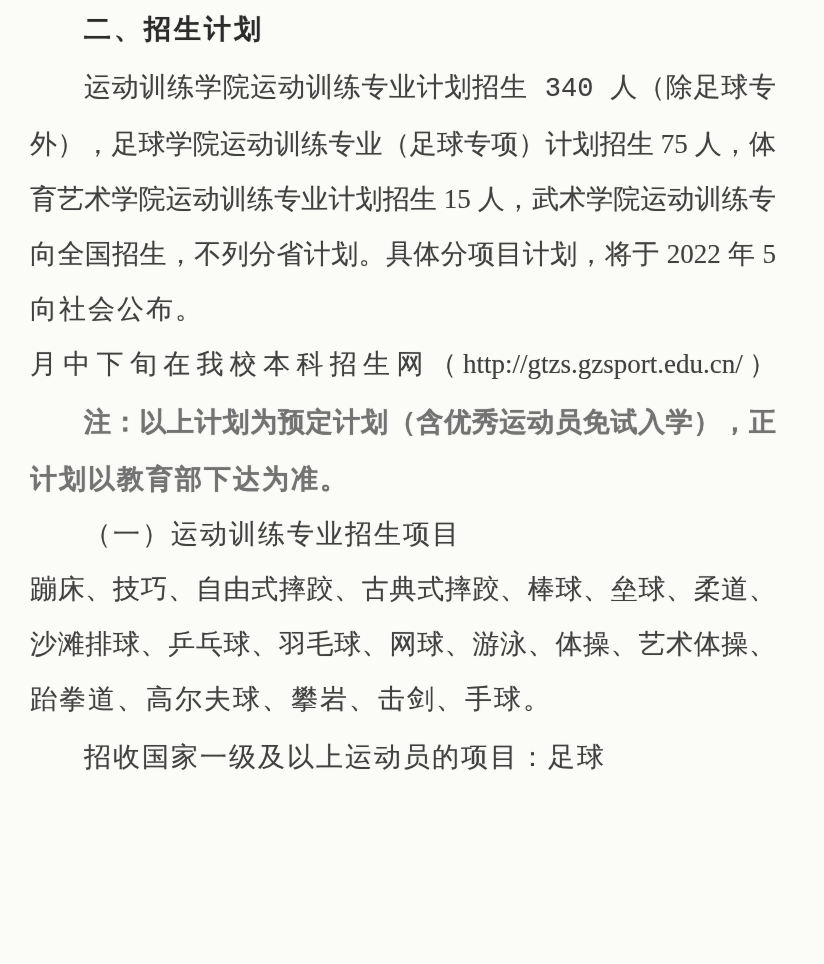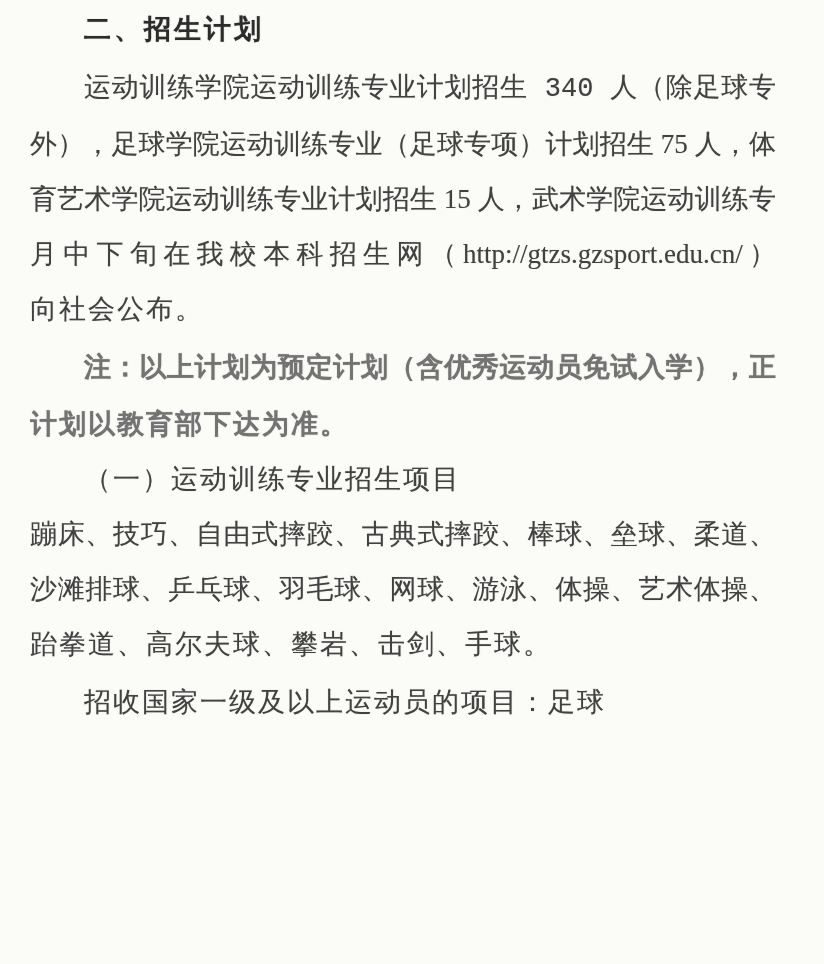--- a/index.html
+++ b/index.html
@@ -53,22 +53,23 @@
 </head>
 <body>
 
 <main class="doc">
 
   <div class="line hd ind">二、招生计划</div>
 
   <div class="line j ind psp">运动训练学院运动训练专业计划招生 340 人（除足球专项</div>
   <div class="line j">外），足球学院运动训练专业（足球专项）计划招生 75 人，体</div>
   <div class="line j">育艺术学院运动训练专业计划招生 15 人，武术学院运动训练专</div>
+  <div class="line j">向全国招生，不列分省计划。具体分项目计划，将于 2022 年 5</div>
+  <div class="line nj">向社会公布。</div>
   <div class="line j">月中下旬在我校本科招生网（http://gtzs.gzsport.edu.cn/）</div>
-  <div class="line nj">向社会公布。</div>
 
   <div class="line b j ind psp">注：以上计划为预定计划（含优秀运动员免试入学），正式</div>
   <div class="line b nj">计划以教育部下达为准。</div>
 
 
   <div class="line ind nj">（一）运动训练专业招生项目</div>
 
   <div class="line j">蹦床、技巧、自由式摔跤、古典式摔跤、棒球、垒球、柔道、</div>
   <div class="line j">沙滩排球、乒乓球、羽毛球、网球、游泳、体操、艺术体操、</div>
   <div class="line nj">跆拳道、高尔夫球、攀岩、击剑、手球。</div>

